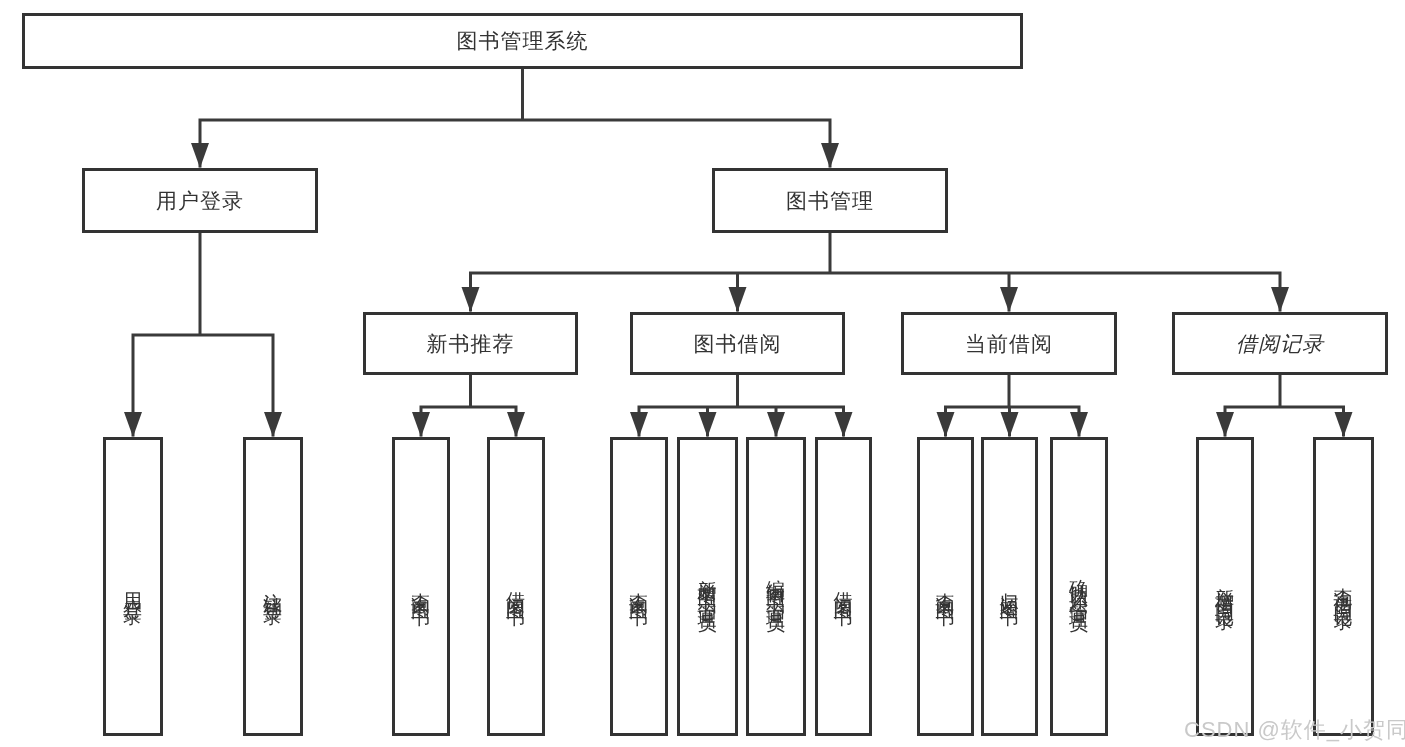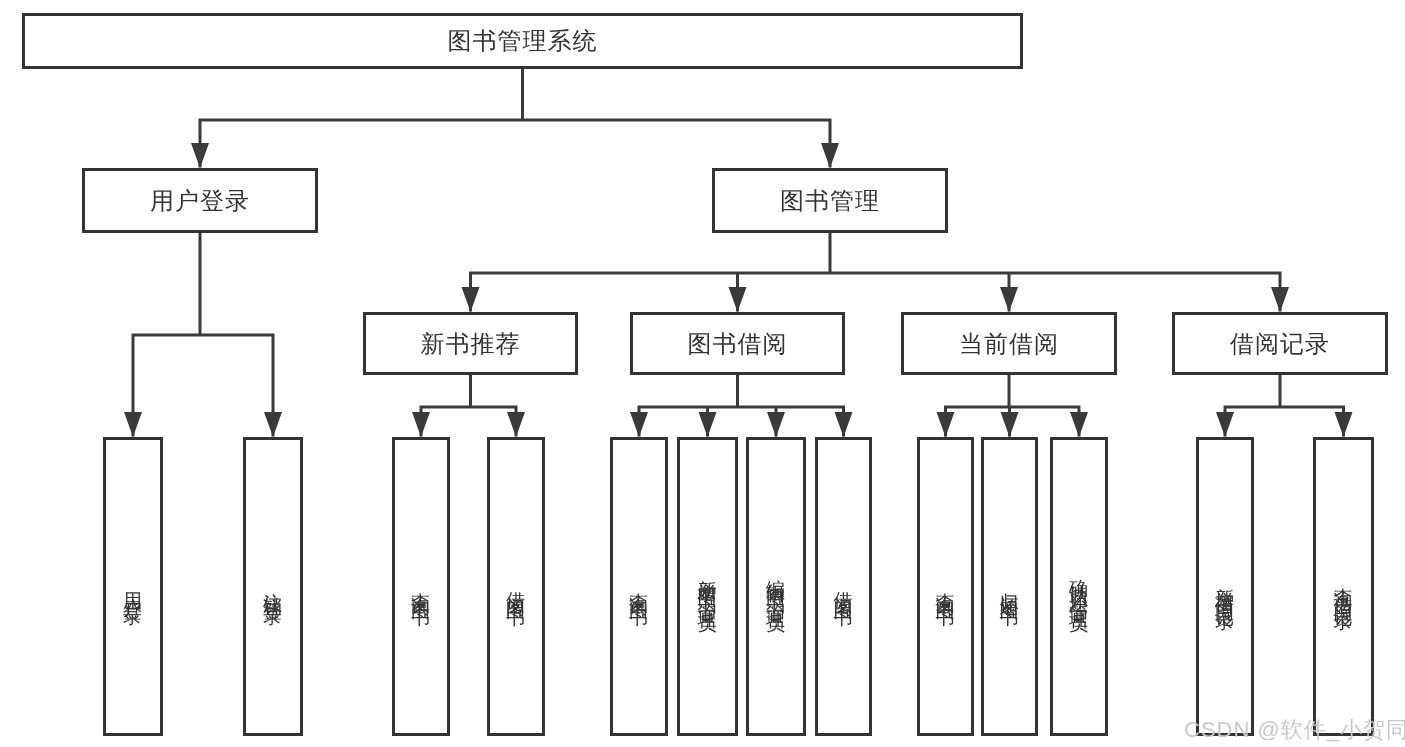--- a/index.html
+++ b/index.html
@@ -23,21 +23,21 @@
 
   .node {
     position: absolute;
     background: #ffffff;
     border: 3px solid #333333;
     color: #333333;
     display: flex;
     align-items: center;
     justify-content: center;
     z-index: 2;
-    font-size: 24px;
+    font-size: 21px;
     letter-spacing: 1px;
     text-align: center;
   }
 
   .leaf {
     writing-mode: vertical-rl;
     text-orientation: mixed;
     letter-spacing: 5px;
     font-size: 19px;
     line-height: 1;
@@ -45,21 +45,21 @@
     height: 299px;
   }
 
   
   .n-root  { left: 22px;   top: 13px;  width: 1001px; height: 56px; }
   .n-l2-0  { left: 82px;   top: 168px; width: 236px;  height: 65px; }
   .n-l2-1  { left: 712px;  top: 168px; width: 236px;  height: 65px; }
   .n-l3-0  { left: 363px;  top: 312px; width: 215px;  height: 63px; }
   .n-l3-1  { left: 630px;  top: 312px; width: 215px;  height: 63px; }
   .n-l3-2  { left: 901px;  top: 312px; width: 216px;  height: 63px; }
-  .n-l3-3  { left: 1172px; top: 312px; width: 216px;  height: 63px; }
+  .n-l3-3  { left: 1172px; top: 312px; width: 216px;  height: 63px; font-style: italic; }
 
   
   .n-g1-0 { left: 103px;  width: 60px; }
   .n-g1-1 { left: 243px;  width: 60px; }
   .n-g2-0 { left: 392px;  width: 58px; }
   .n-g2-1 { left: 487px;  width: 58px; }
   .n-g3-0 { left: 610px;  width: 58px; }
   .n-g3-1 { left: 677px;  width: 61px; }
   .n-g3-2 { left: 746px;  width: 60px; }
   .n-g3-3 { left: 815px;  width: 57px; }

